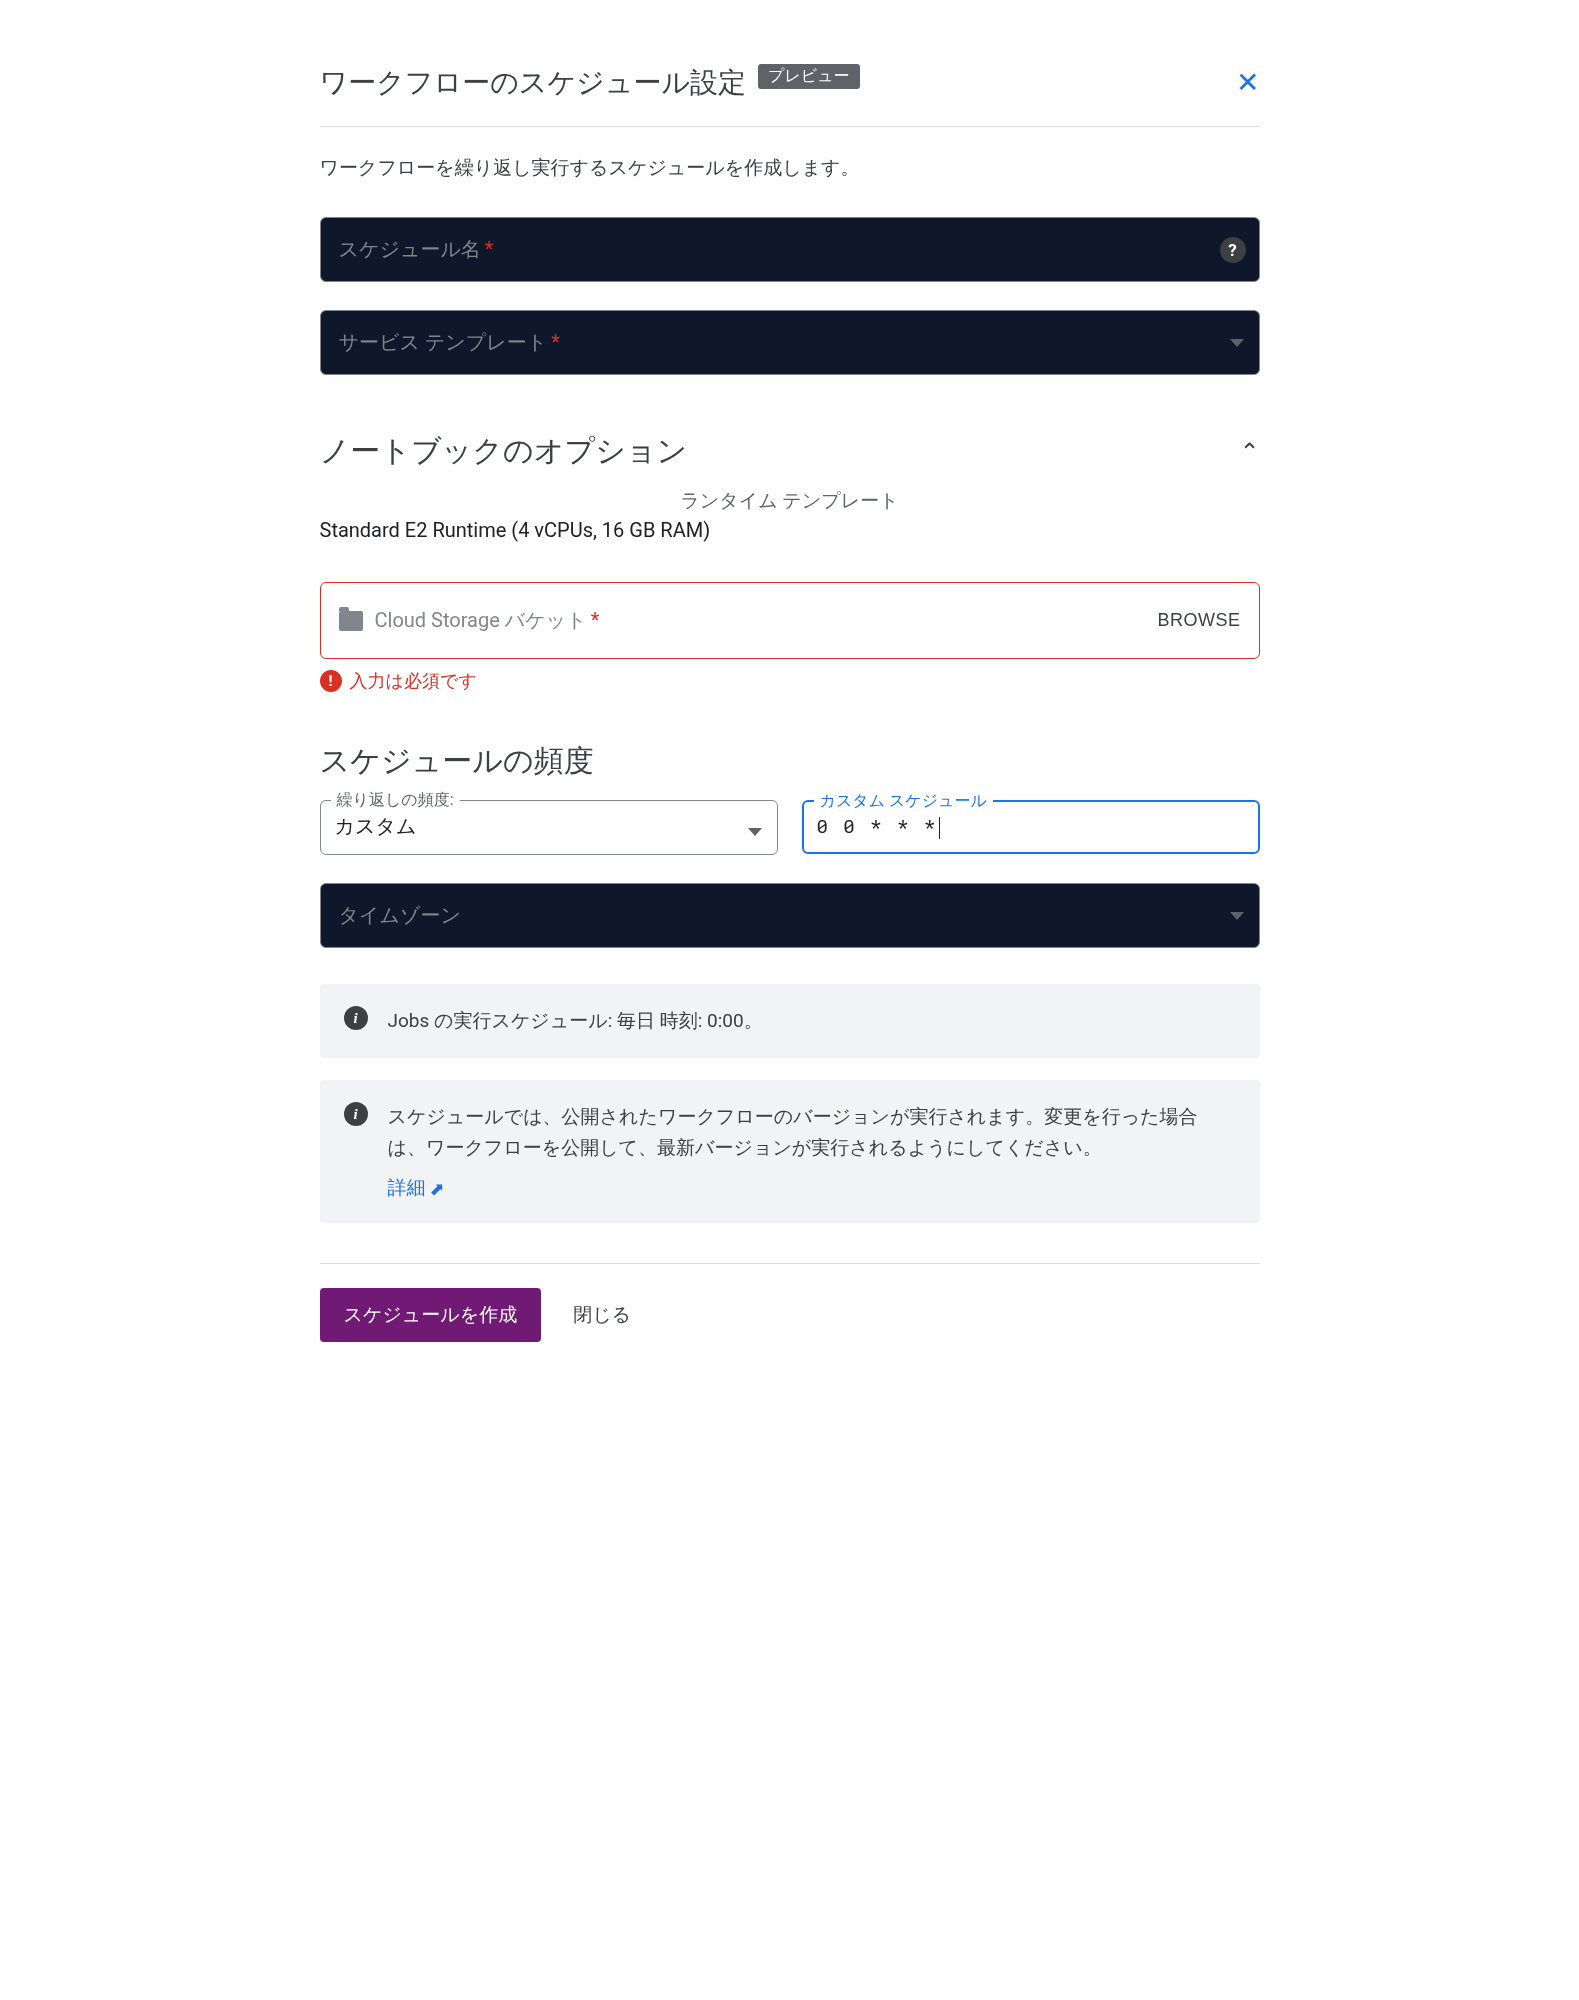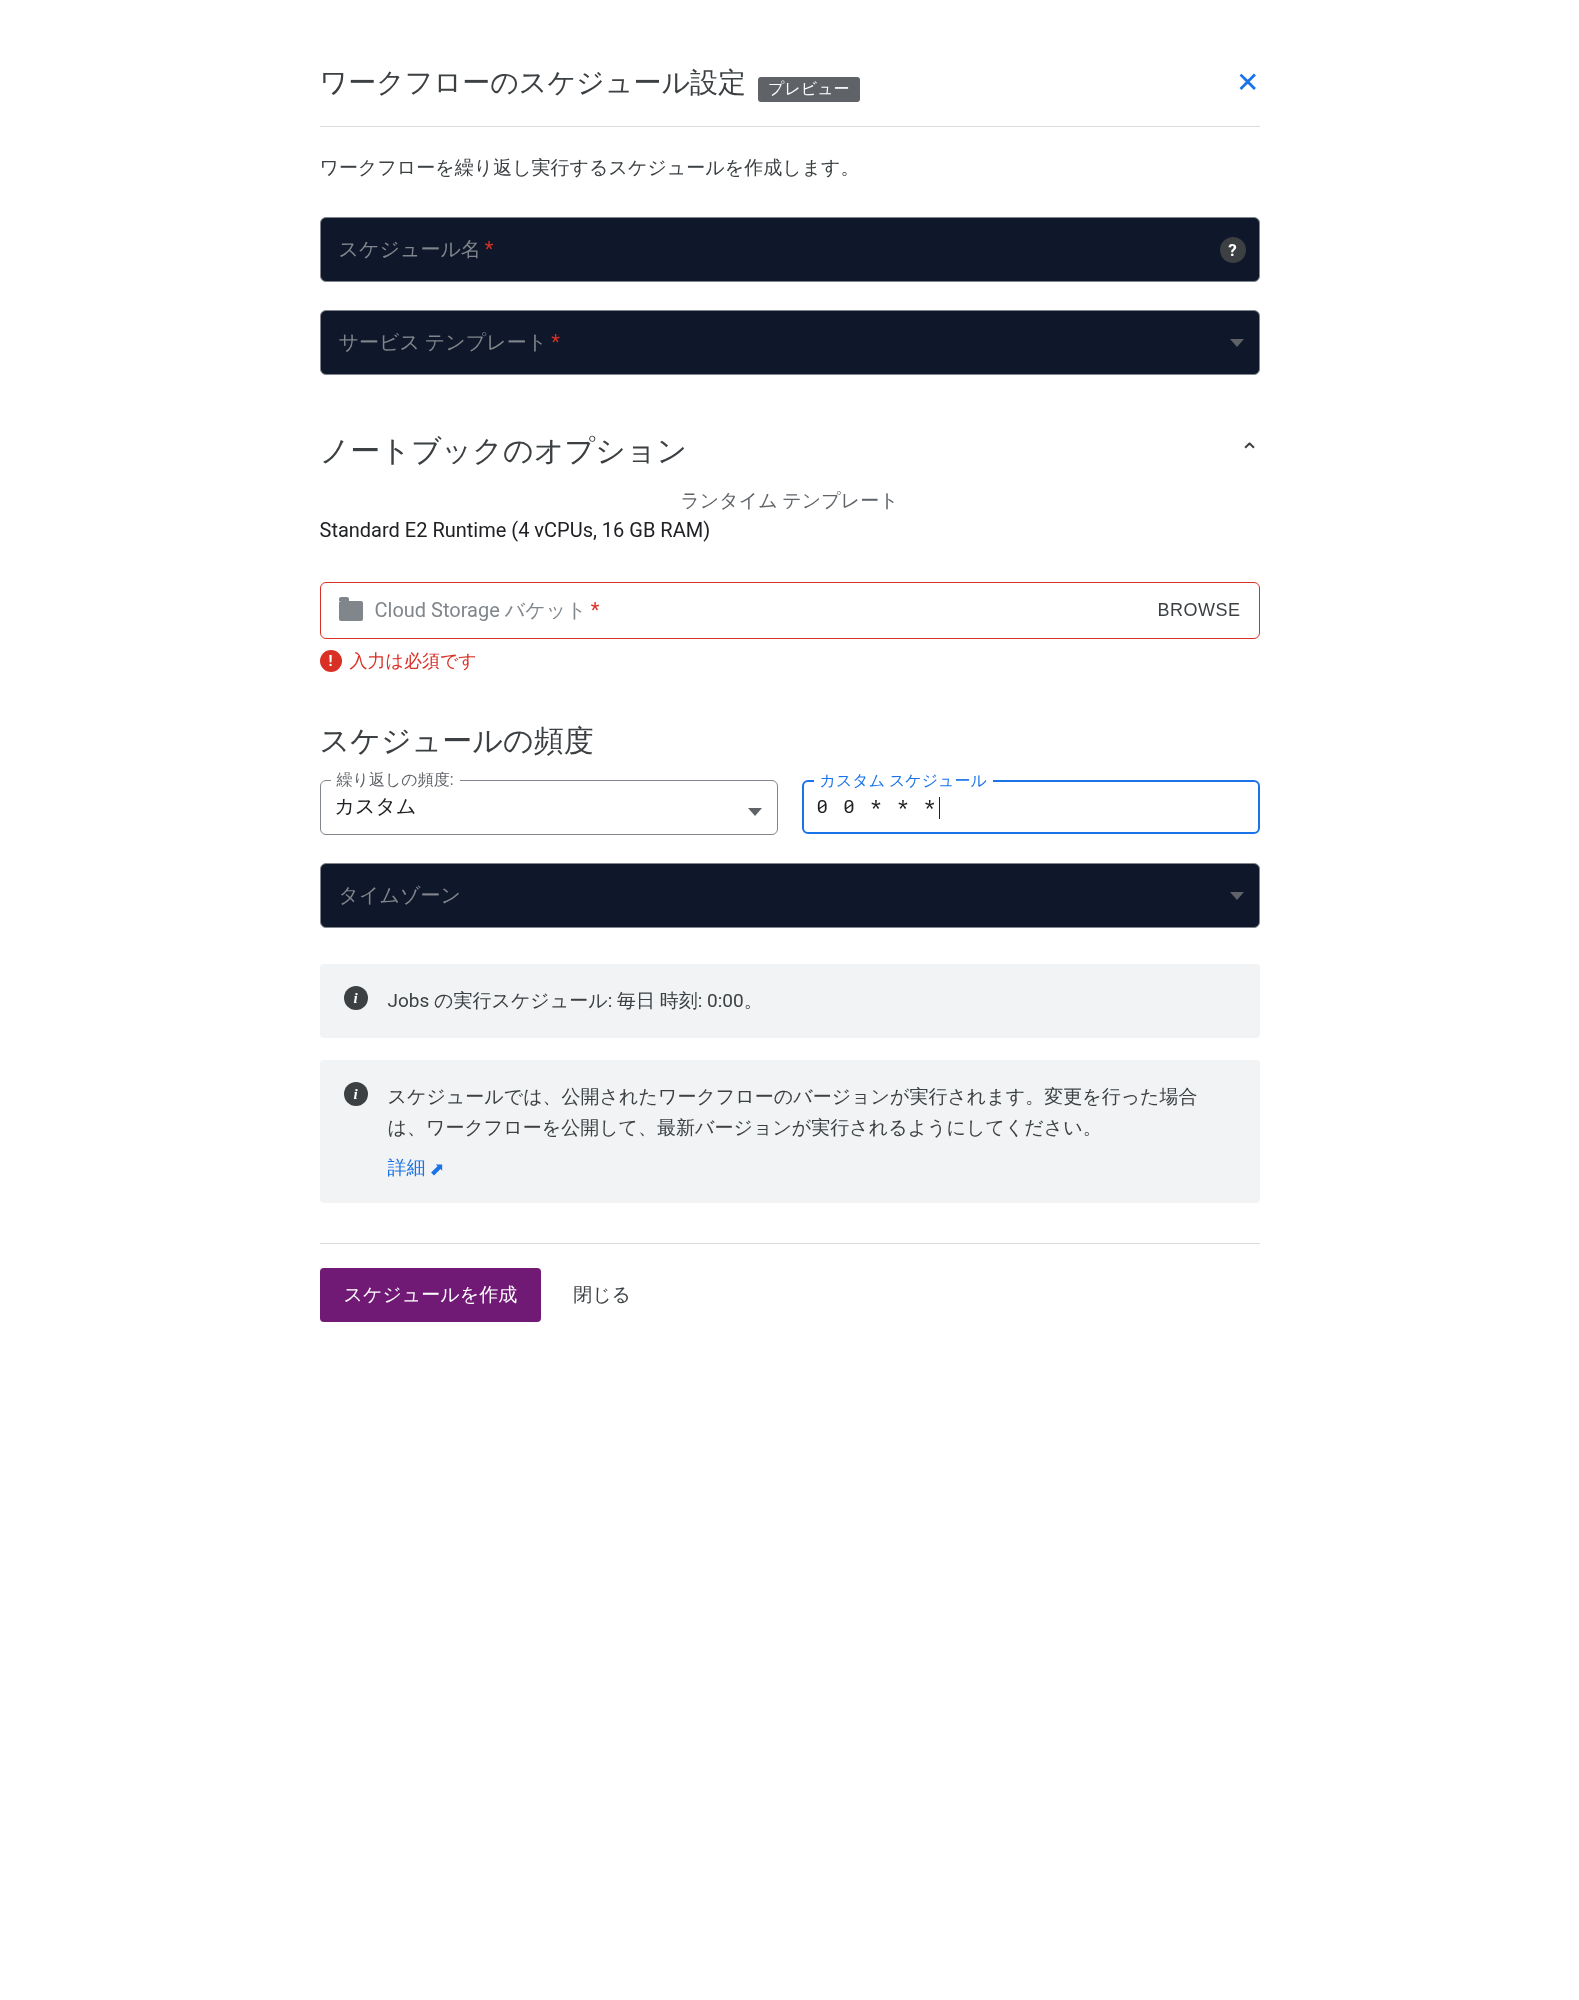--- a/index.html
+++ b/index.html
@@ -19,21 +19,21 @@
     }
     .dialog-header {
       display: flex;
       justify-content: space-between;
       align-items: center;
       padding: 24px 0;
       border-bottom: 1px solid #dadce0;
     }
     .dialog-title-wrap {
       display: flex;
-      align-items: flex-end;
+      align-items: flex-start;
       gap: 12px;
     }
     .dialog-title {
       font-size: 28px;
       font-weight: 400;
       color: #3c4043;
     }
     .preview-badge {
       background: #5f6368;
       color: #fff;
@@ -128,21 +128,21 @@
     .subsection-value {
       font-size: 20px;
       color: #202124;
       margin-bottom: 40px;
     }
     .storage-field {
       display: flex;
       align-items: center;
       border: 1px solid #d93025;
       border-radius: 6px;
-      padding: 14px 18px;
+      padding: 24px 18px;
       gap: 12px;
     }
     .folder-icon {
       width: 24px;
       height: 20px;
       background: #80868b;
       border-radius: 2px;
       position: relative;
     }
     .folder-icon::before {

